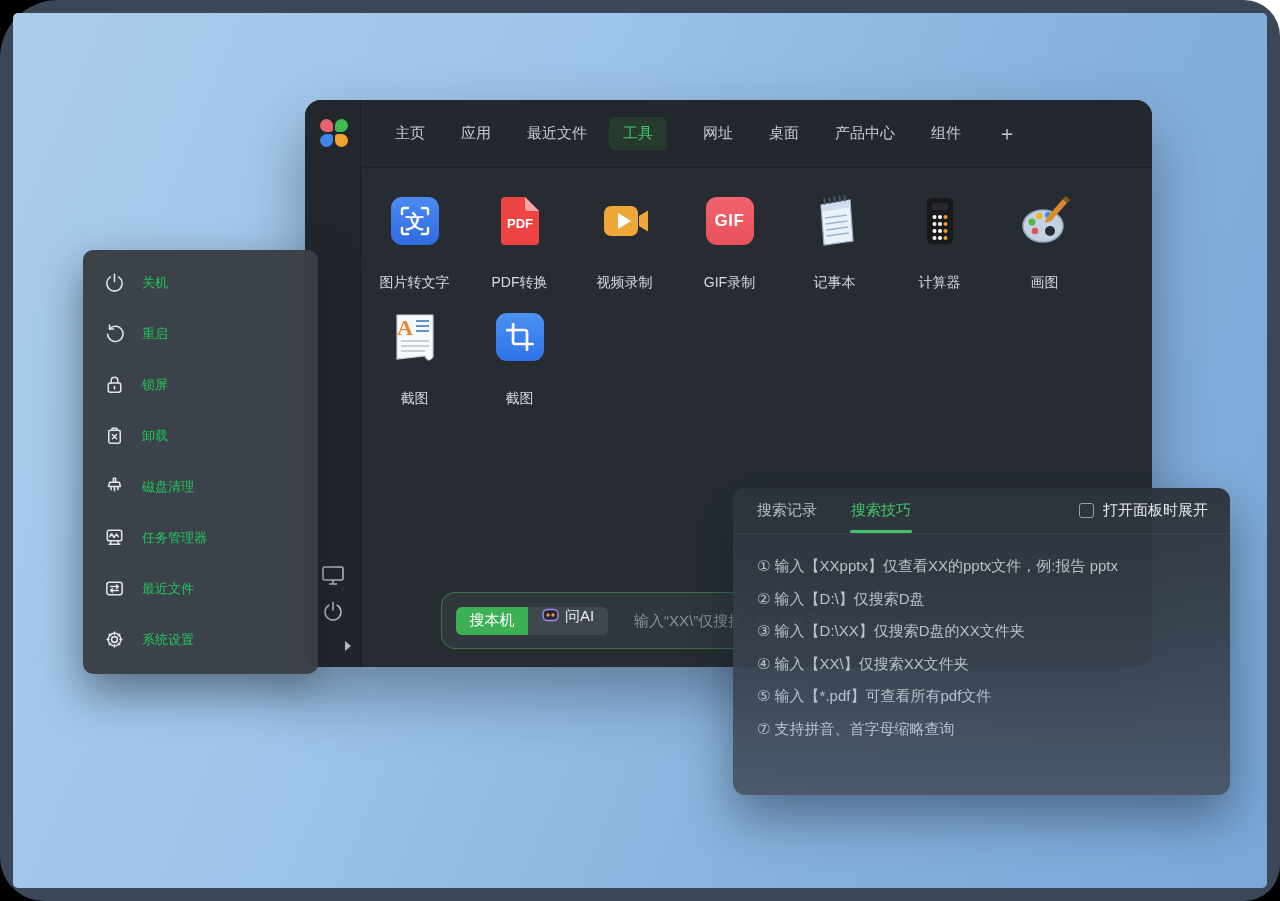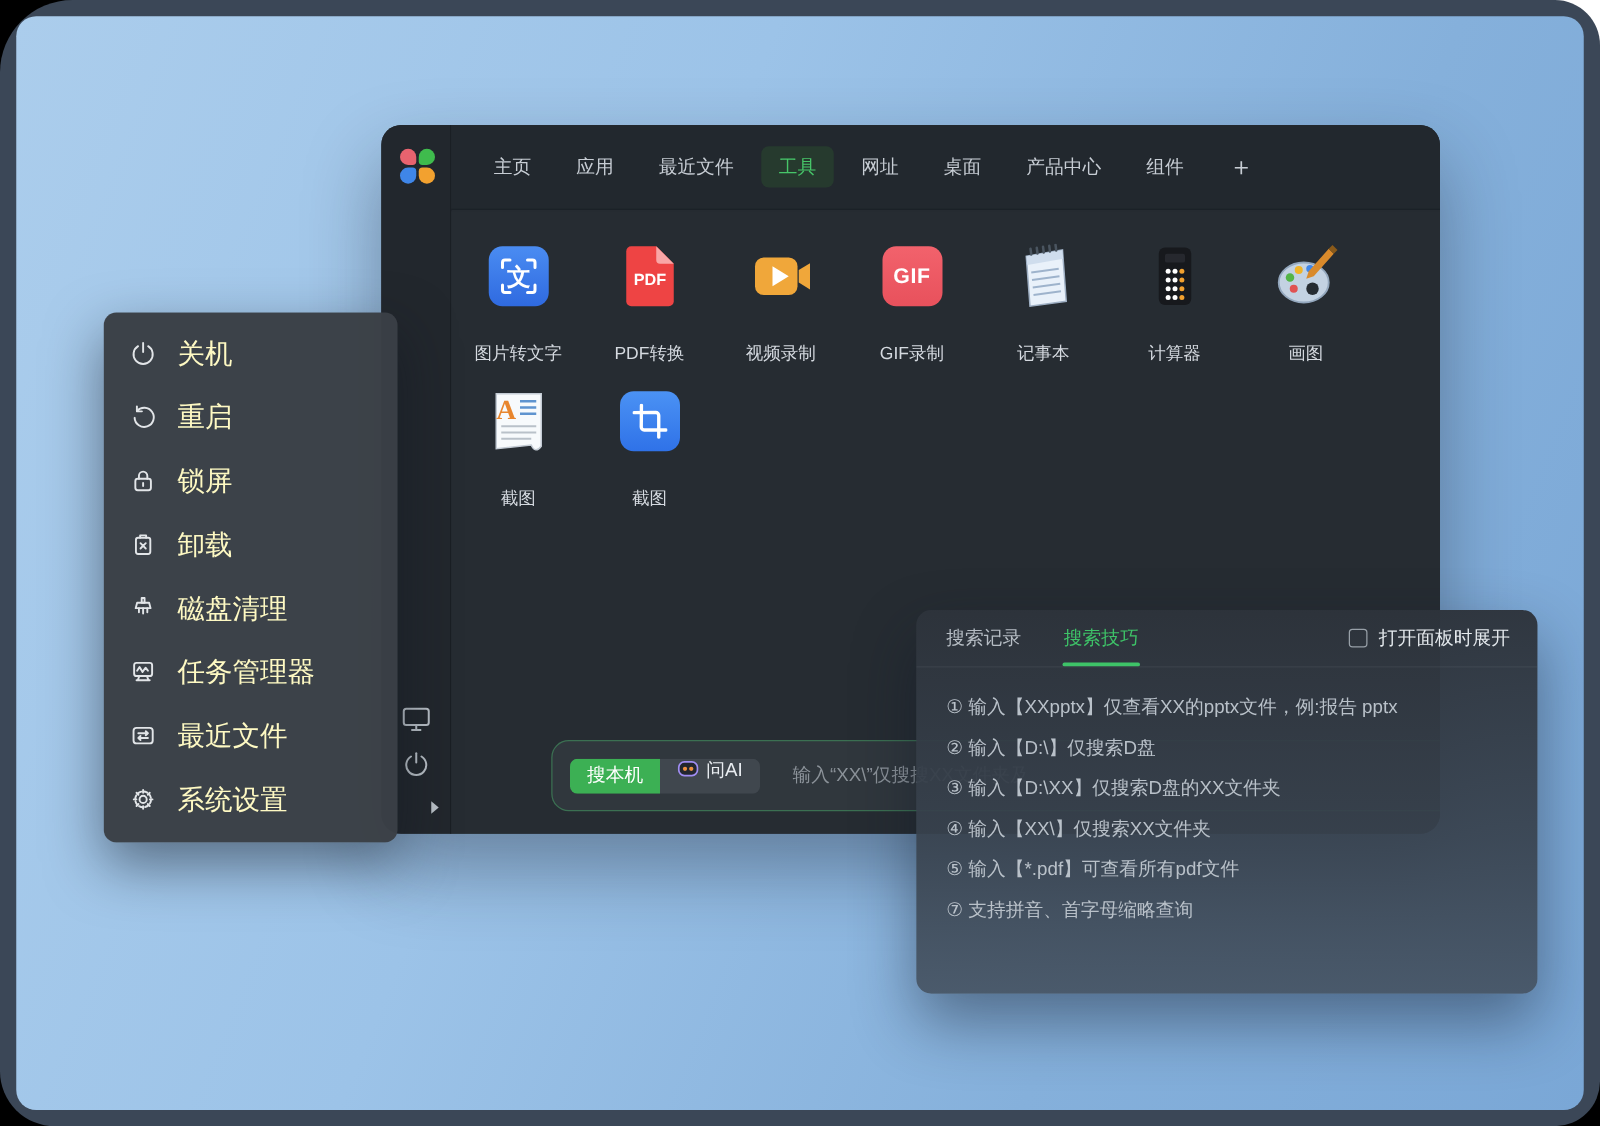--- a/index.html
+++ b/index.html
@@ -4,40 +4,40 @@
 <style>
   * { margin:0; padding:0; box-sizing:border-box; }
   html,body { width:1280px; height:901px; overflow:hidden; background:#fff;
     font-family:"Liberation Sans","DejaVu Sans",sans-serif; }
   .stage { position:absolute; inset:0; }
 
   
   .corner { position:absolute; width:62px; height:62px; background:#000; }
   .corner.tl { left:0; top:0; } .corner.bl { left:0; bottom:0; } .corner.br { right:0; bottom:0; }
   .frame { position:absolute; inset:0; background:#3b4757; border-radius:58px 36px 36px 44px; }
-  .desktop { position:absolute; inset:13px; border-radius:16px; overflow:hidden;
+  .desktop { position:absolute; inset:13px; border-radius:5px; overflow:hidden;
     background:linear-gradient(112deg,#abcdec 0%,#9cc3e8 38%,#85b0db 72%,#7aa7d6 100%); }
 
   
   .window { position:absolute; left:292px; top:87px; width:847px; height:567px;
     background:#252b31; border-radius:16px; box-shadow:0 28px 60px rgba(20,30,45,.38); overflow:hidden; }
   .sidebar { position:absolute; left:0; top:0; width:56px; height:100%;
     background:#22272d; border-right:1px solid #1a1f24; }
   .logo { position:absolute; left:15px; top:19px; width:28px; height:28px; display:grid;
     grid-template-columns:13px 13px; grid-template-rows:13px 13px; gap:2px; }
   .logo span { border-radius:50%; }
   .logo .p1 { background:#e8636f; border-bottom-right-radius:3px; }
   .logo .p2 { background:#3fbb4d; border-bottom-left-radius:3px; }
   .logo .p3 { background:#3f86e8; border-top-right-radius:3px; }
   .logo .p4 { background:#f2a12f; border-top-left-radius:3px; }
 
   .topbar { position:absolute; left:56px; right:0; top:0; height:68px; background:#22282e;
     border-bottom:1px solid #1b2127; display:flex; align-items:center; padding-left:34px; }
   .tab { color:#c7cdd4; font-size:15px; margin-right:36px; white-space:nowrap; cursor:default; }
-  .tab.active { color:#47c569; background:#263a2e; padding:7px 14px; border-radius:6px; margin-left:-14px; margin-right:22px; }
+  .tab.active { color:#47c569; background:#263a2e; padding:7px 14px; border-radius:6px; margin-left:-14px; margin-right:36px; }
   .tab.plus { font-size:20px; font-weight:300; margin-right:0; }
 
   .content { position:absolute; left:56px; right:0; top:69px; bottom:0; background:#262c32; }
   .grid-row { position:absolute; left:1px; display:flex; }
   .grid-row.r1 { top:26px; } .grid-row.r2 { top:142px; }
   .tool { width:105px; display:flex; flex-direction:column; align-items:center; }
   .tool .icon52 { width:52px; height:52px; display:flex; align-items:center; justify-content:center; }
   .tool .tlabel { margin-top:27px; font-size:14px; color:#d5dae0; }
 
   .sq { width:48px; height:48px; border-radius:11px; display:flex; align-items:center; justify-content:center; }
@@ -63,21 +63,21 @@
   .side-ic { position:absolute; left:16px; color:#b9c0c7; }
   .collapse { position:absolute; left:40px; top:94px; width:0; height:0;
     border-left:6px solid #b9c0c7; border-top:5px solid transparent; border-bottom:5px solid transparent; cursor:pointer; }
 
   
   .menu { position:absolute; left:70px; top:237px; width:235px; height:424px;
     background:rgba(58,63,69,.98); border-radius:10px; box-shadow:0 18px 44px rgba(15,22,32,.5);
     padding-top:7px; }
   .mi { height:51px; display:flex; align-items:center; padding-left:20px; cursor:pointer; }
   .mi svg { flex:0 0 auto; }
-  .mi .mlabel { margin-left:16px; font-size:22px; color:#fef9c3; }
+  .mi .mlabel { margin-left:16px; font-size:13px; color:#22c55e; }
 
   
   .popup { position:absolute; left:720px; top:475px; width:497px; height:307px; border-radius:12px;
     background:linear-gradient(180deg,rgba(45,51,59,.97) 0%,rgba(56,66,78,.93) 60%,rgba(66,78,92,.88) 100%);
     box-shadow:0 22px 50px rgba(15,25,40,.45); overflow:hidden; }
   .phead { position:relative; height:46px; display:flex; align-items:center; padding:0 22px 0 24px;
     border-bottom:1px solid rgba(255,255,255,.06); }
   .ptab { font-size:15px; color:#b6bdc4; cursor:pointer; position:relative; height:100%;
     display:flex; align-items:center; }
   .ptab + .ptab { margin-left:34px; }

